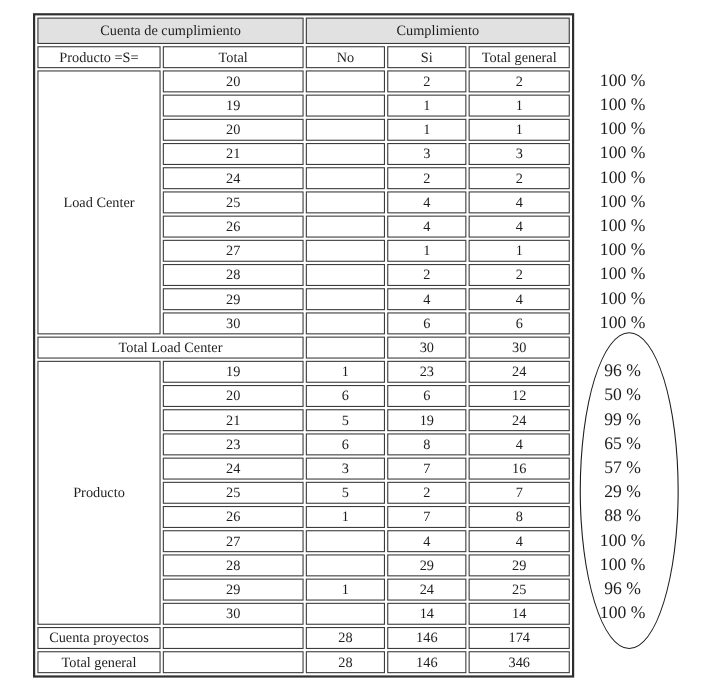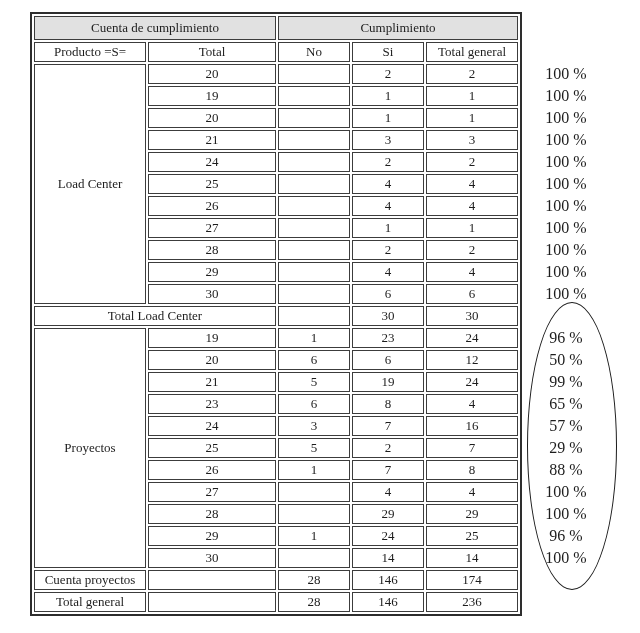--- a/index.html
+++ b/index.html
@@ -137,21 +137,21 @@
           <td>6</td>
           <td>6</td>
         </tr>
         <tr>
           <td colspan="2">Total <span class="it">Load Center</span></td>
           <td></td>
           <td>30</td>
           <td>30</td>
         </tr>
         <tr>
-          <td rowspan="11">Proyectos</td>
+          <td rowspan="11">Producto</td>
           <td>19</td>
           <td>1</td>
           <td>23</td>
           <td>24</td>
         </tr>
         <tr>
           <td>20</td>
           <td>6</td>
           <td>6</td>
           <td>12</td>
@@ -215,21 +215,21 @@
           <td></td>
           <td>28</td>
           <td>146</td>
           <td>174</td>
         </tr>
         <tr>
           <td>Total general</td>
           <td></td>
           <td>28</td>
           <td>146</td>
-          <td>236</td>
+          <td>346</td>
         </tr>
       </tbody>
   </table>
 
   <div class="pct-rail" id="pct-rail">
       <div class="pct">100 %</div>
       <div class="pct">100 %</div>
       <div class="pct">100 %</div>
       <div class="pct">100 %</div>
       <div class="pct">100 %</div>

